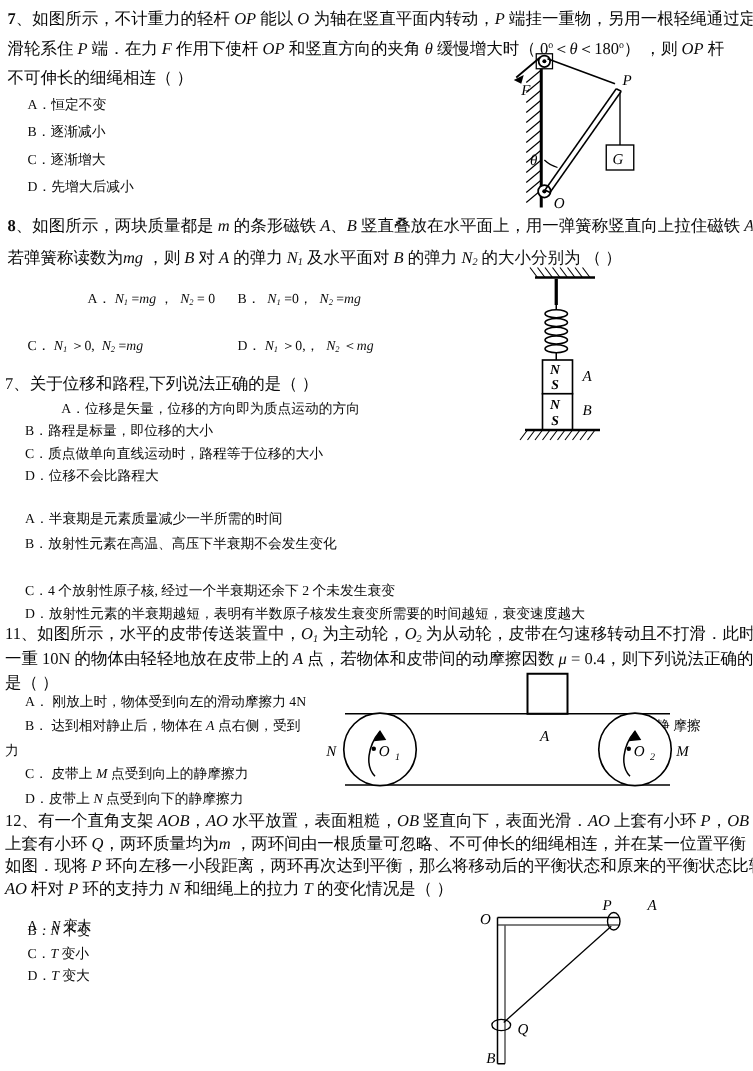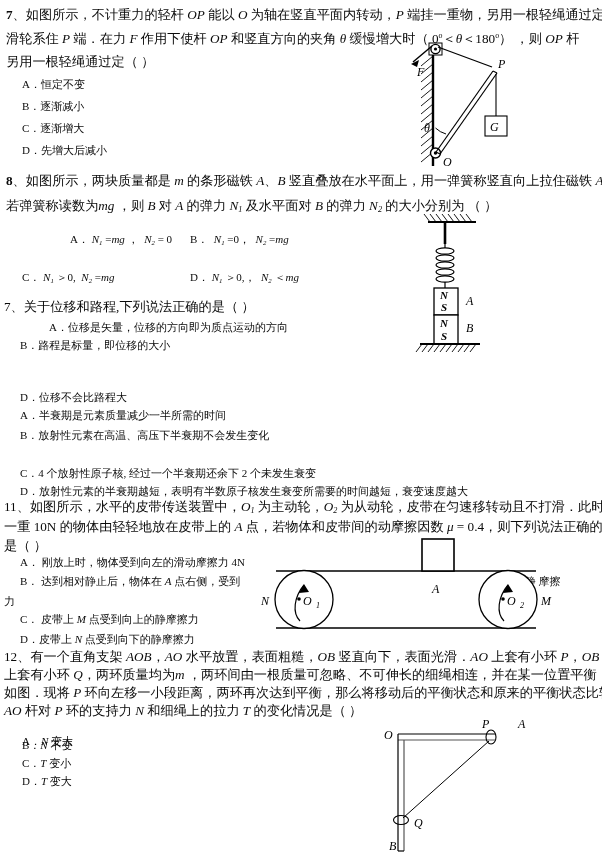--- a/index.html
+++ b/index.html
@@ -62,21 +62,21 @@
 
 <div class="page">
 
   <div class="line" style="left:6px; top:8px;">
     <span class="qnum">7</span>、如图所示，不计重力的轻杆 <span class="ital">OP</span> 能以 <span class="ital">O</span> 为轴在竖直平面内转动，<span class="ital">P</span> 端挂一重物，另用一根轻绳通过定
   </div>
   <div class="line" style="left:6px; top:32px;">
     滑轮系住 <span class="ital">P</span> 端．在力 <span class="ital">F</span> 作用下使杆 <span class="ital">OP</span> 和竖直方向的夹角 <span class="ital">θ</span> 缓慢增大时（ 0<sup style="font-size:.6em">o</sup>＜<span class="ital">θ</span>＜180<sup style="font-size:.6em">o</sup>） ，则 <span class="ital">OP</span> 杆
   </div>
   <div class="line" style="left:6px; top:55px;">
-    另用一根轻绳通过定（          ）
+    不可伸长的细绳相连（          ）
   </div>
   <div class="opt" style="left:22px; top:79px;"><span class="optlabel">A．</span>恒定不变</div>
   <div class="opt" style="left:22px; top:101px;"><span class="optlabel">B．</span>逐渐减小</div>
   <div class="opt" style="left:22px; top:123px;"><span class="optlabel">C．</span>逐渐增大</div>
   <div class="opt" style="left:22px; top:145px;"><span class="optlabel">D．</span>先增大后减小</div>
 
   <div class="fig" style="left:396px; top:40px;">
     <svg width="180" height="130" viewBox="0 0 180 130">
 
       <line x1="37" y1="4" x2="37" y2="126" stroke="#000" stroke-width="2.4"></line>
@@ -189,21 +189,22 @@
         <line x1="48" y1="134" x2="42" y2="142"></line>
       </g>
     </svg>
   </div>
 
   <div class="line" style="left:4px; top:300px;">
     7、关于位移和路程,下列说法正确的是（        ）
   </div>
   <div class="opt" style="left:37px; top:322px;margin-left:12px;"><span class="optlabel">A．</span>位移是矢量，位移的方向即为质点运动的方向</div>
   <div class="opt" style="left:20px; top:340px;"><span class="optlabel">B．</span>路程是标量，即位移的大小</div>
-  <div class="opt" style="left:20px; top:376px;margin-top:16px;"><span class="optlabel">D．</span>位移不会比路程大</div>
+  <div class="opt" style="left:20px; top:358px;"><span class="optlabel">C．</span>质点做单向直线运动时，路程等于位移的大小</div>
+  <div class="opt" style="left:20px; top:376px;"><span class="optlabel">D．</span>位移不会比路程大</div>
 
   <div class="opt" style="left:20px; top:410px;"><span class="optlabel">A．</span>半衰期是元素质量减少一半所需的时间</div>
   <div class="opt" style="left:20px; top:430px;"><span class="optlabel">B．</span>放射性元素在高温、高压下半衰期不会发生变化</div>
   <div class="opt" style="left:20px; top:468px;"><span class="optlabel">C．</span>4 个放射性原子核, 经过一个半衰期还余下 2 个未发生衰变</div>
   <div class="opt" style="left:20px; top:486px;"><span class="optlabel">D．</span>放射性元素的半衰期越短，表明有半数原子核发生衰变所需要的时间越短，衰变速度越大</div>
 
   <div class="line" style="left:4px; top:500px;">
     11、如图所示，水平的皮带传送装置中，<span class="ital">O</span><sub>1</sub> 为主动轮，<span class="ital">O</span><sub>2</sub> 为从动轮，皮带在匀速移转动且不打滑．此时把
   </div>
   <div class="line" style="left:4px; top:520px;">

